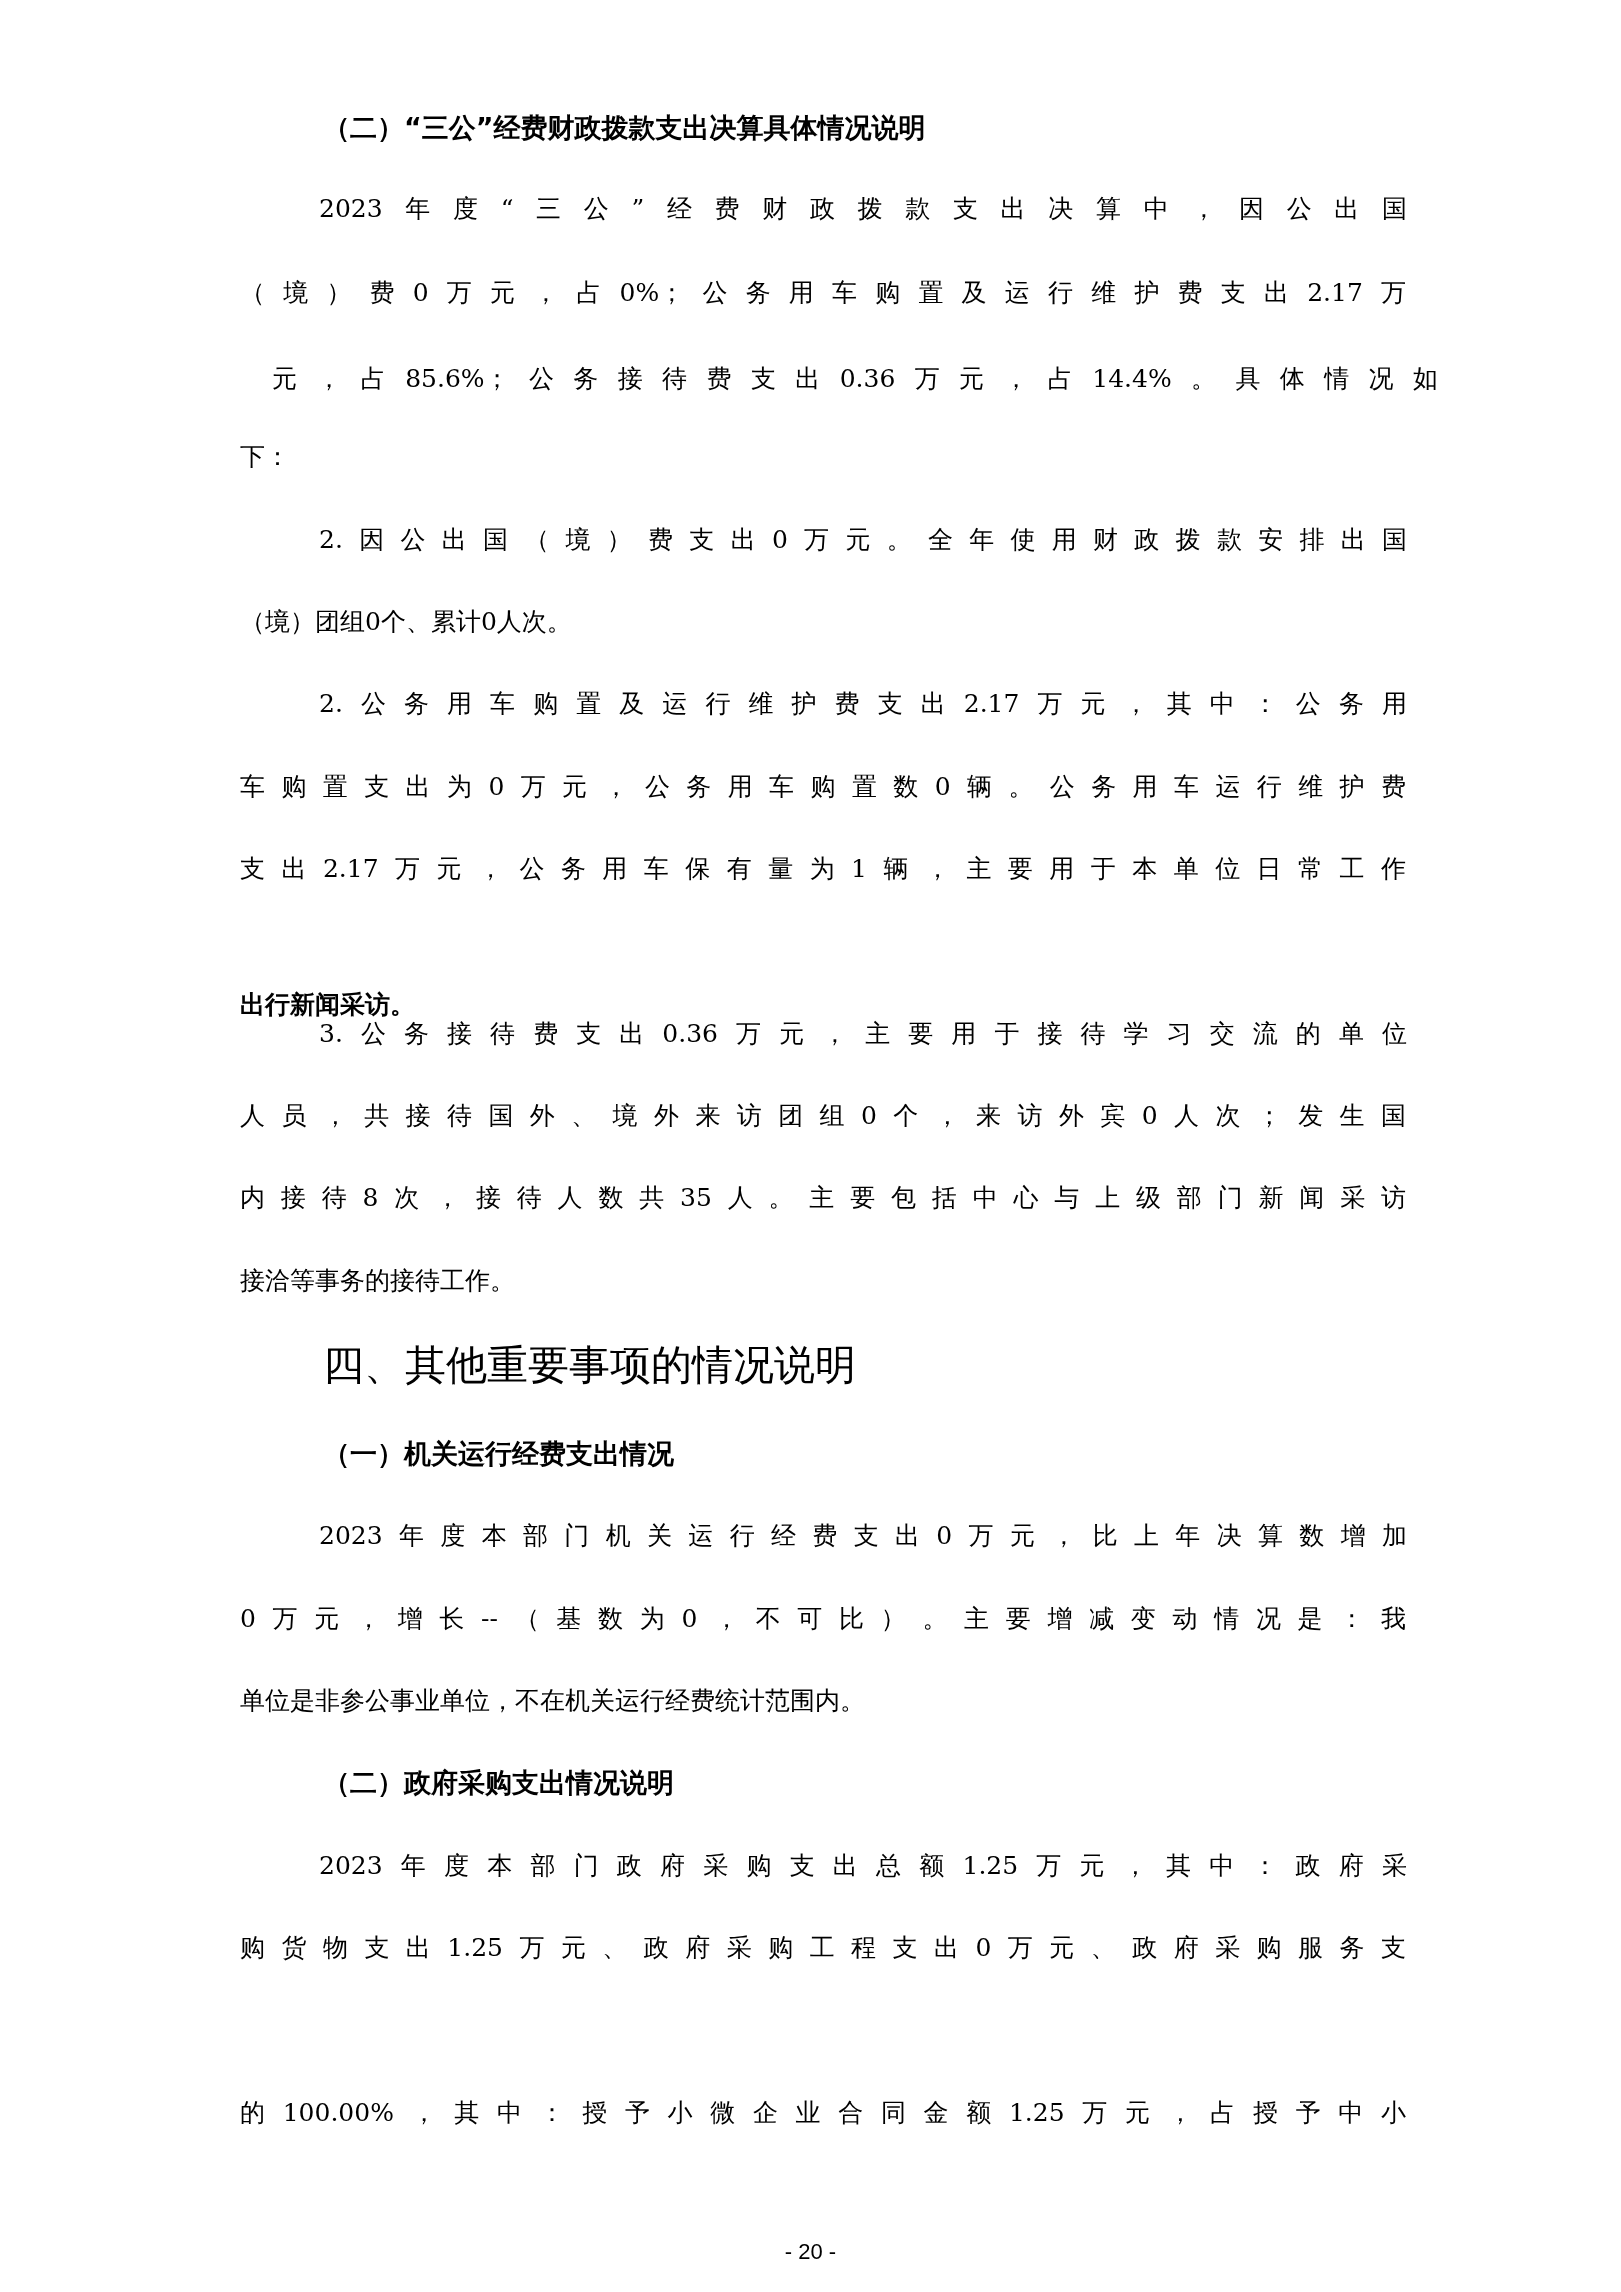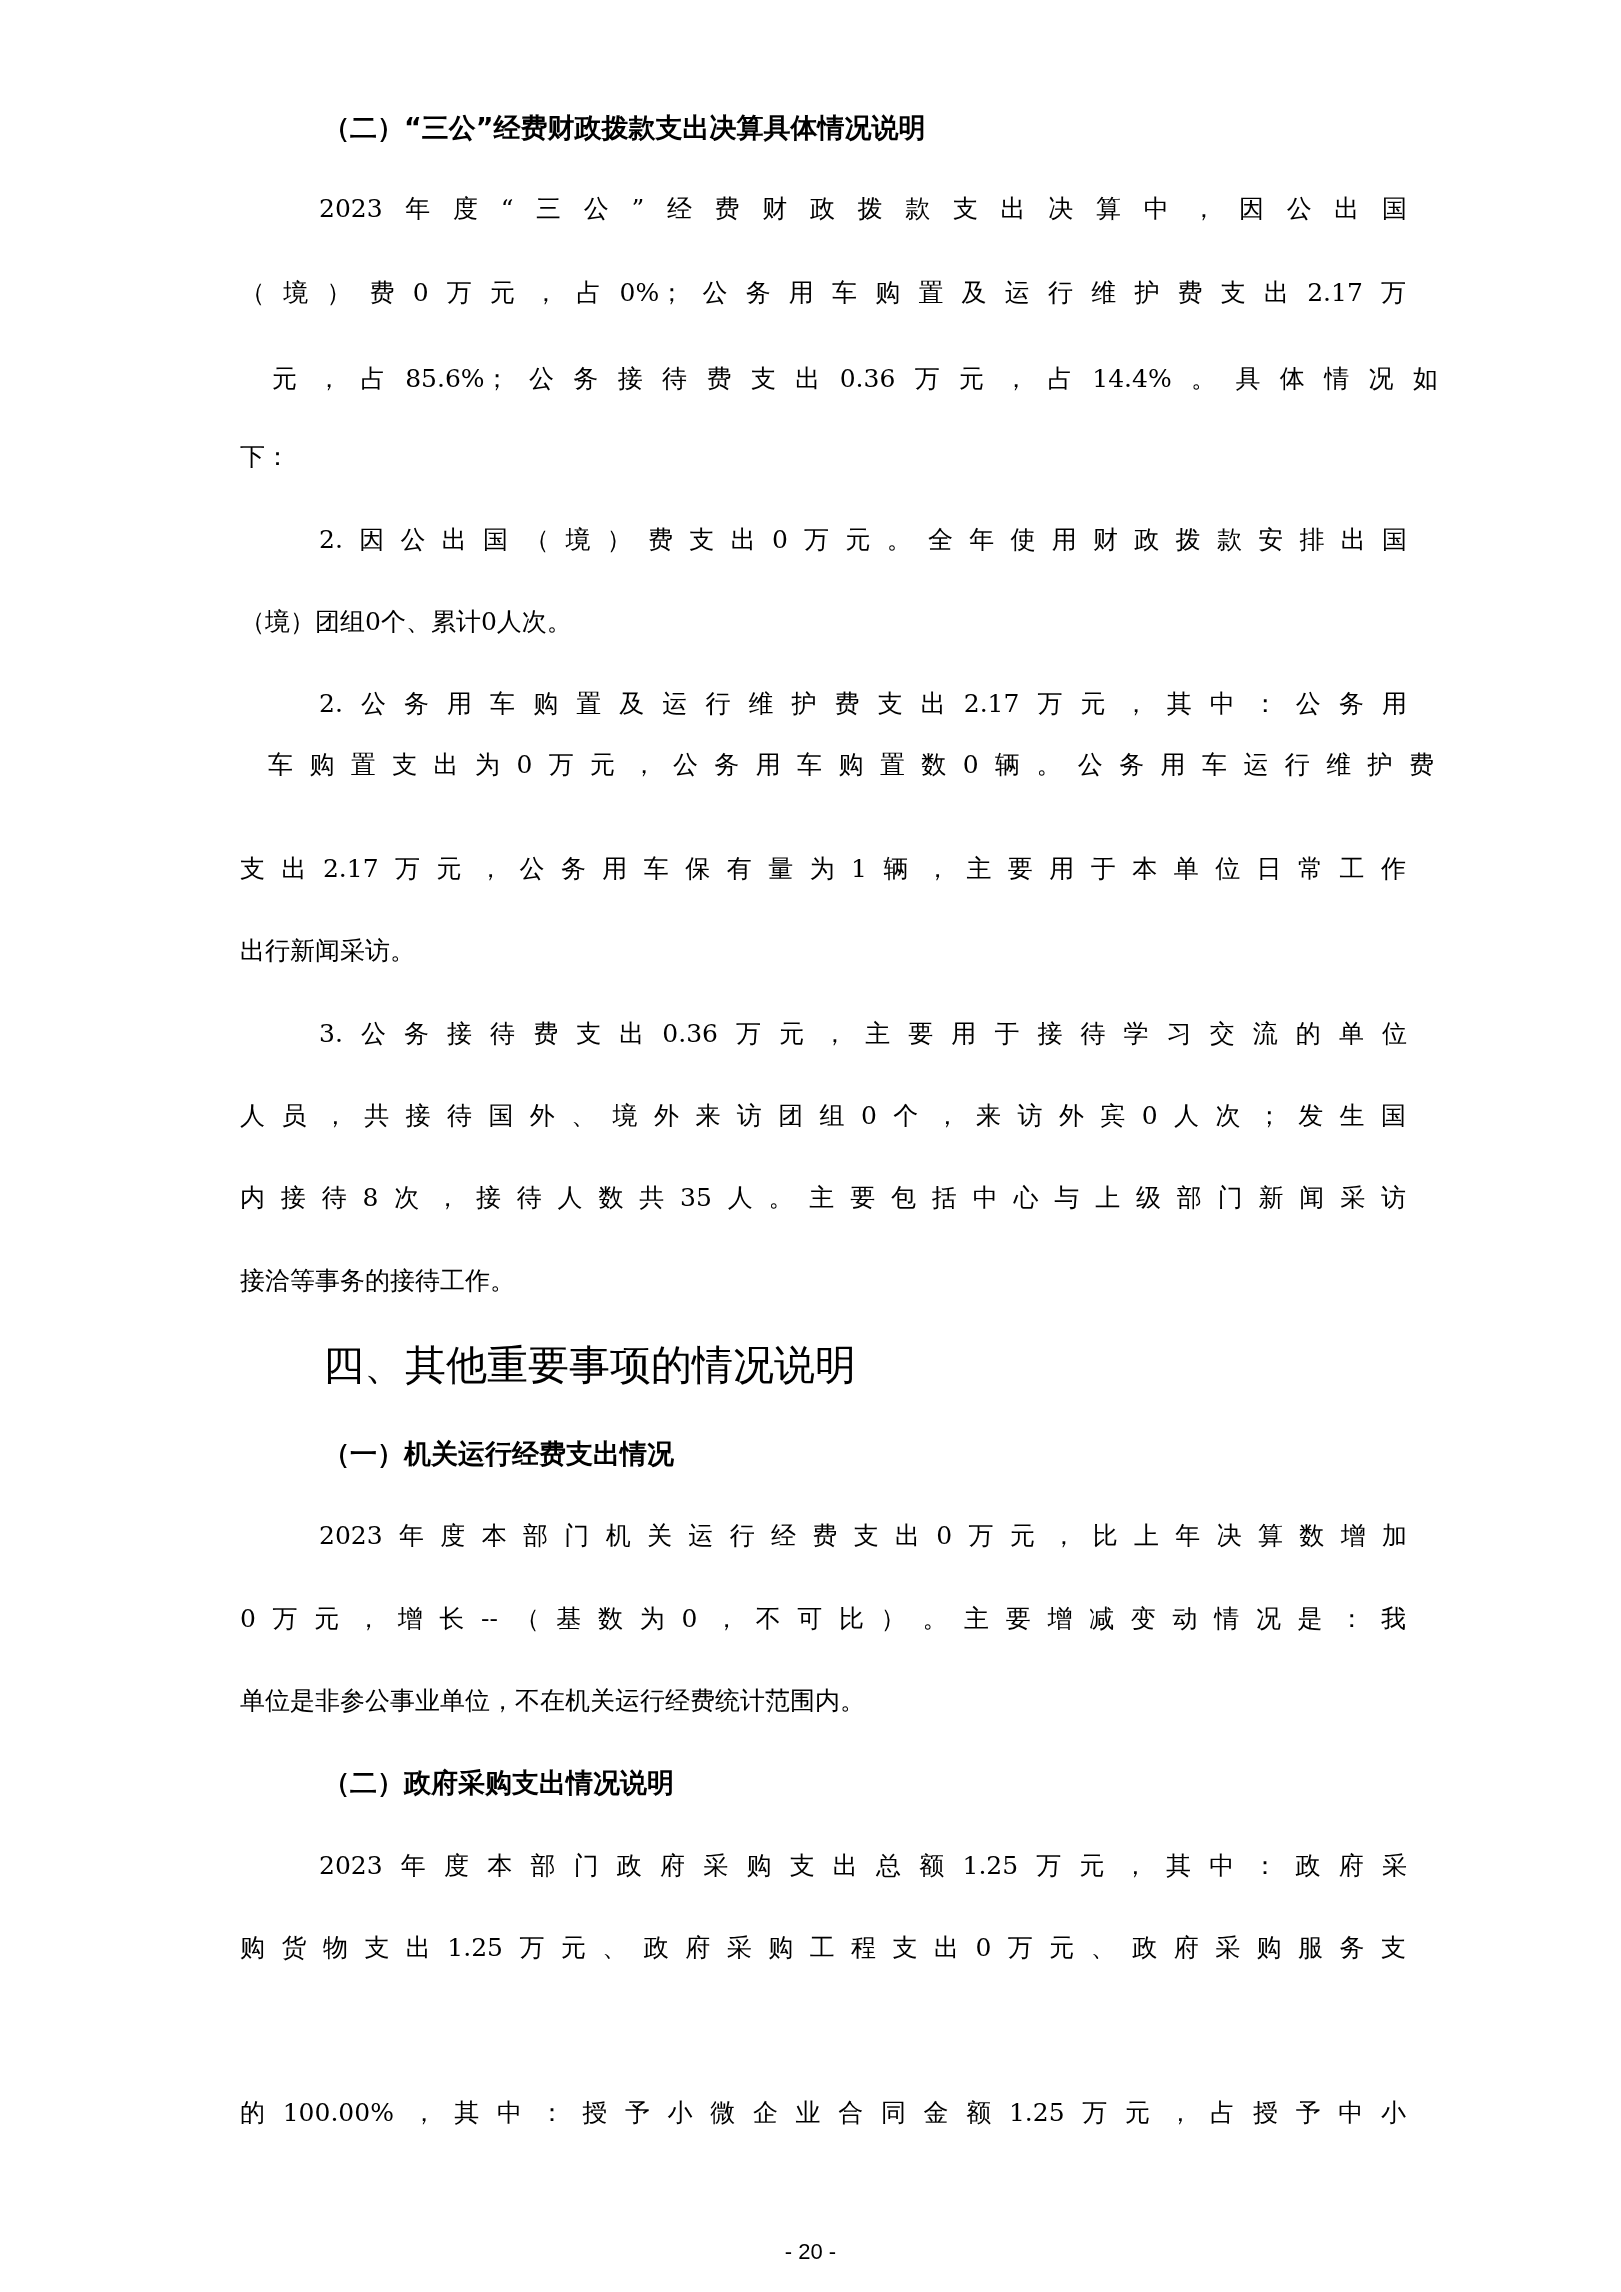--- a/index.html
+++ b/index.html
@@ -26,23 +26,23 @@
 
   <div class="line indent" style="top: 181px;">2023年度“三公”经费财政拨款支出决算中，因公出国</div>
   <div class="line" style="top: 265px;">（境）费0万元，占0%；公务用车购置及运行维护费支出2.17万</div>
   <div class="line" style="top: 351px; margin-left: 32px;">元，占85.6%；公务接待费支出0.36万元，占14.4%。具体情况如</div>
   <div class="line last" style="top: 429px;">下：</div>
 
   <div class="line indent" style="top: 512px;">2.因公出国（境）费支出0万元。全年使用财政拨款安排出国</div>
   <div class="line last" style="top: 594px;">（境）团组0个、累计0人次。</div>
 
   <div class="line indent" style="top: 676px;">2.公务用车购置及运行维护费支出2.17万元，其中：公务用</div>
-  <div class="line" style="top: 737px; margin-left: 28px;">车购置支出为0万元，公务用车购置数0辆。公务用车运行维护费</div>
+  <div class="line" style="top: 759px;">车购置支出为0万元，公务用车购置数0辆。公务用车运行维护费</div>
   <div class="line" style="top: 841px;">支出2.17万元，公务用车保有量为1辆，主要用于本单位日常工作</div>
-  <div class="line last" style="top: 923px;">出行新闻采访。</div>
+  <div class="line last" style="top: 977px; font-weight: bold;">出行新闻采访。</div>
 
   <div class="line indent" style="top: 1006px;">3.公务接待费支出0.36万元，主要用于接待学习交流的单位</div>
   <div class="line" style="top: 1088px;">人员，共接待国外、境外来访团组0个，来访外宾0人次；发生国</div>
   <div class="line" style="top: 1170px;">内接待8次，接待人数共35人。主要包括中心与上级部门新闻采访</div>
   <div class="line last" style="top: 1253px;">接洽等事务的接待工作。</div>
 
   <div class="h-main" style="top: 1338px;">四、其他重要事项的情况说明</div>
 
   <div class="h-sub" style="top: 1426px;">（一）机关运行经费支出情况</div>
   <div class="line indent" style="top: 1508px;">2023年度本部门机关运行经费支出0万元，比上年决算数增加</div>

